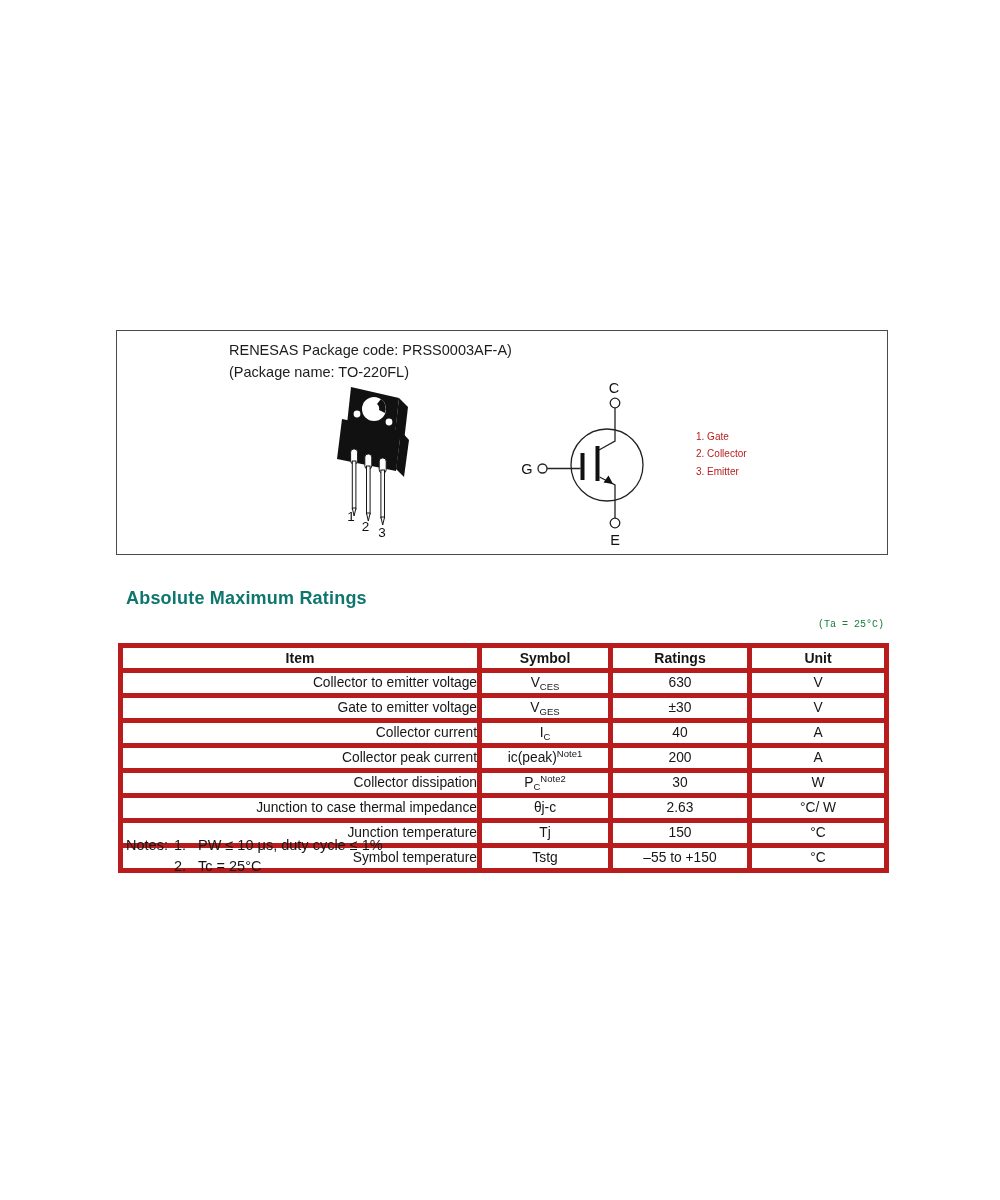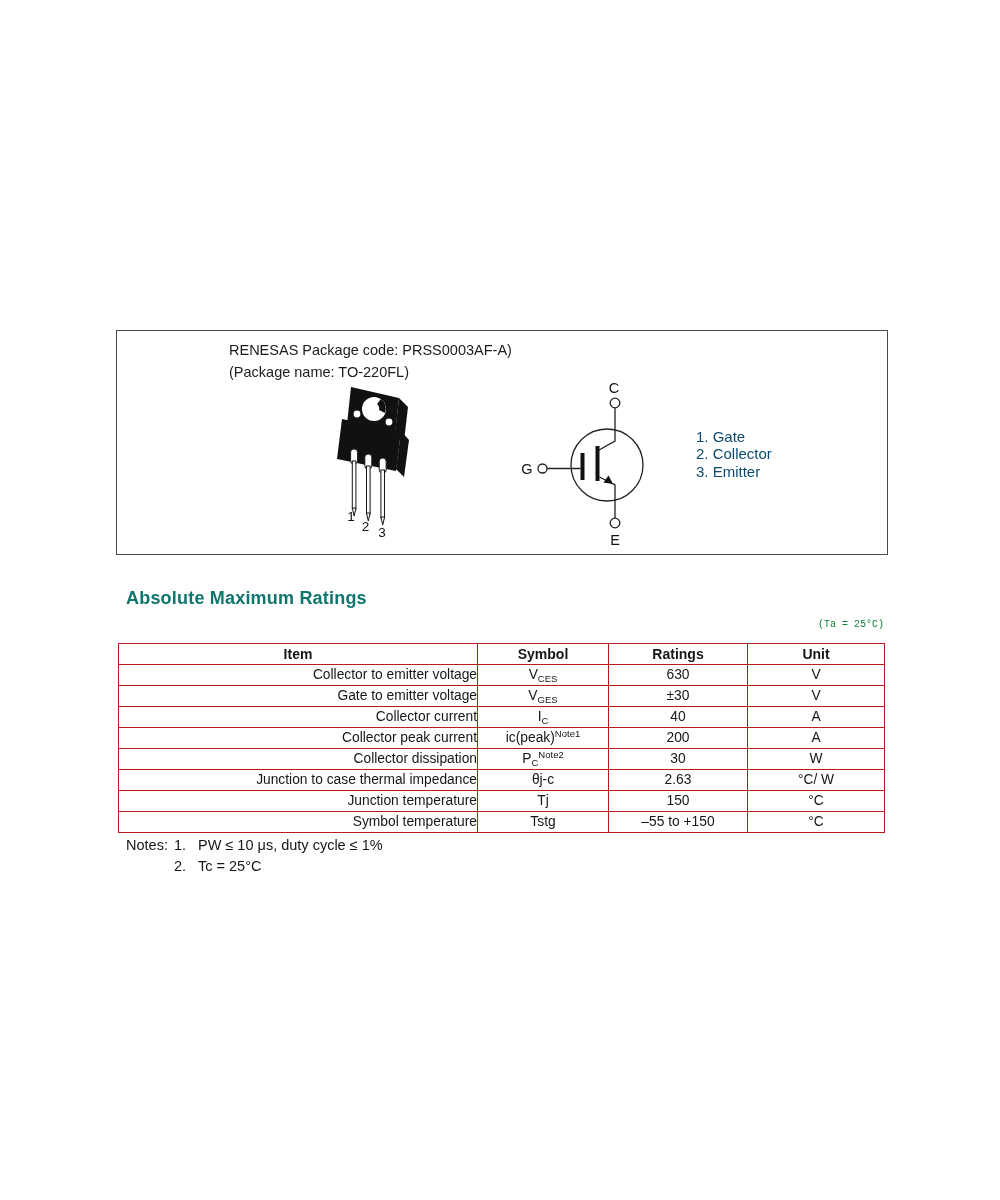--- a/index.html
+++ b/index.html
@@ -26,23 +26,23 @@
     font-size: 14.5px;
     line-height: 22px;
     color: #1c1c1c;
     white-space: nowrap;
   }
   .pkg-svg { position: absolute; left: 212px; top: 50px; }
   .igbt-svg { position: absolute; left: 386px; top: 48px; }
   .fig-legend {
     position: absolute;
     left: 579px; top: 97px;
-    font-size: 15px;
+    font-size: 10px;
     line-height: 17.3px;
-    color: #0c4a6e;
+    color: #b91c1c;
     white-space: nowrap;
   }
   
   .section-title {
     position: absolute;
     left: 126px; top: 588px;
     font-size: 18px;
     font-weight: bold;
     color: #0f766e;
     letter-spacing: 0.2px;
@@ -59,21 +59,21 @@
   
   .amr-table {
     position: absolute;
     left: 118px; top: 643px;
     width: 766px;
     border-collapse: collapse;
     table-layout: fixed;
     background: #fff;
   }
   .amr-table th, .amr-table td {
-    border: 1px solid #b91c1c;
+    border: 5px solid #b91c1c;
     height: 20px;
     padding: 0;
     font-size: 13.8px;
     text-align: center;
     vertical-align: middle;
     color: #161616;
     line-height: 1;
   }
   .amr-table th { font-size: 14px; font-weight: bold; }
   .amr-table td.item-cell { text-align: right; padding-left: 8px; }

